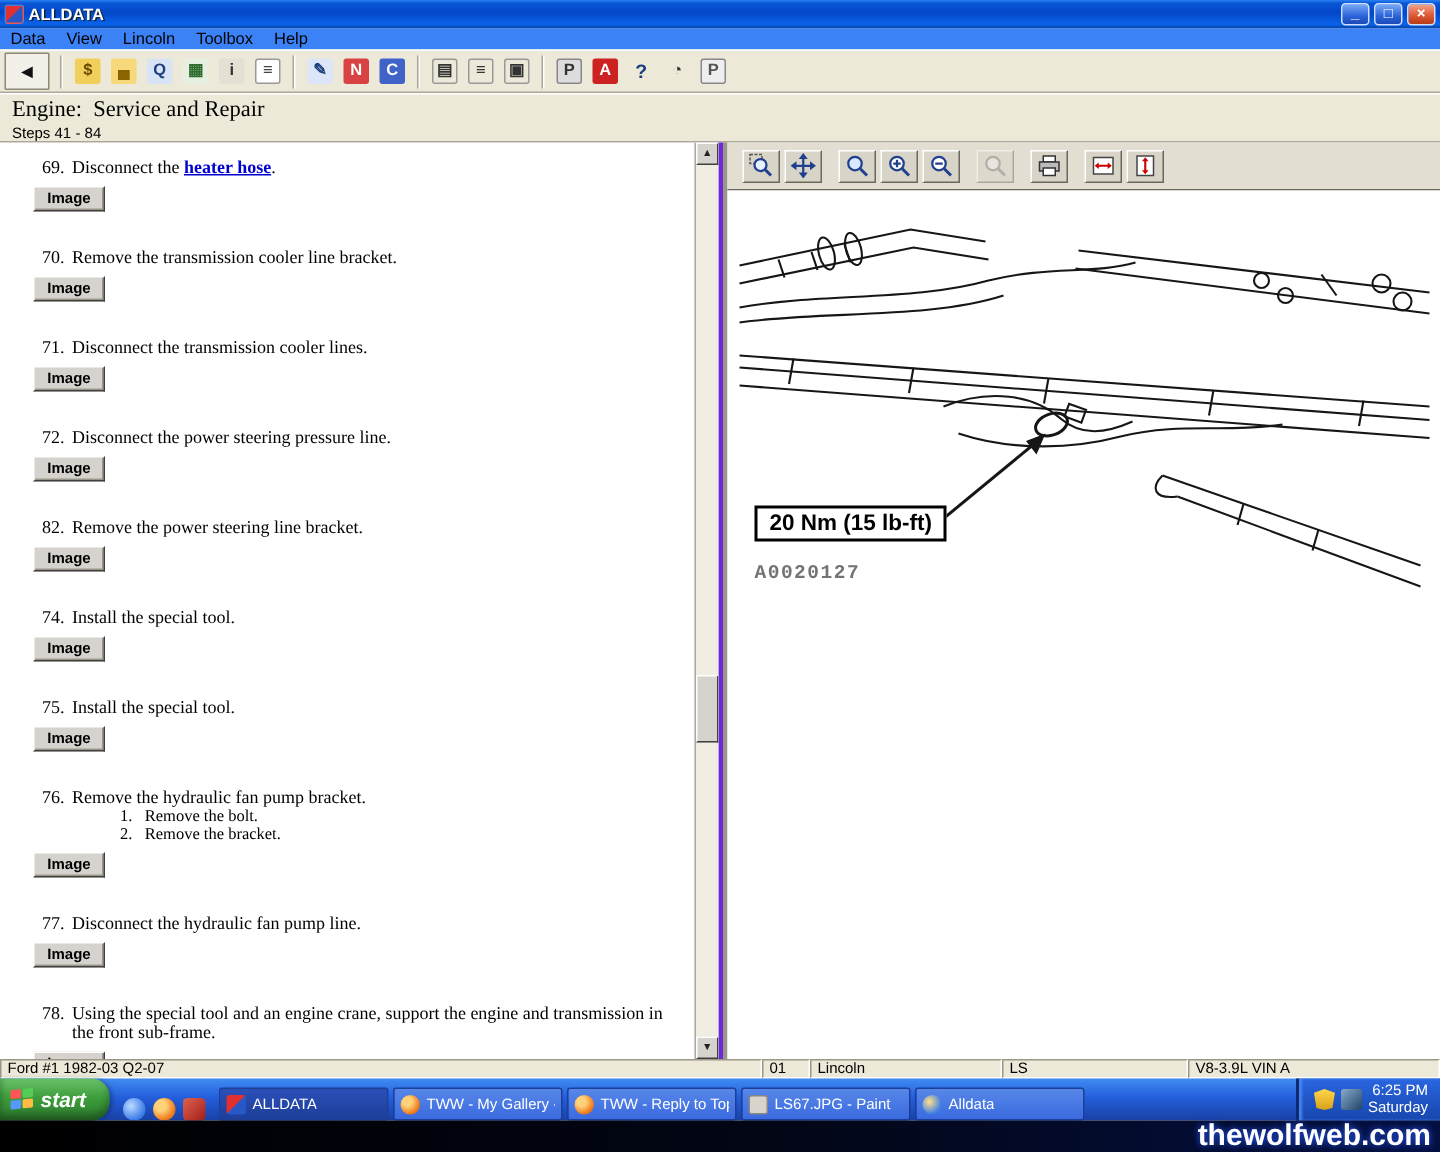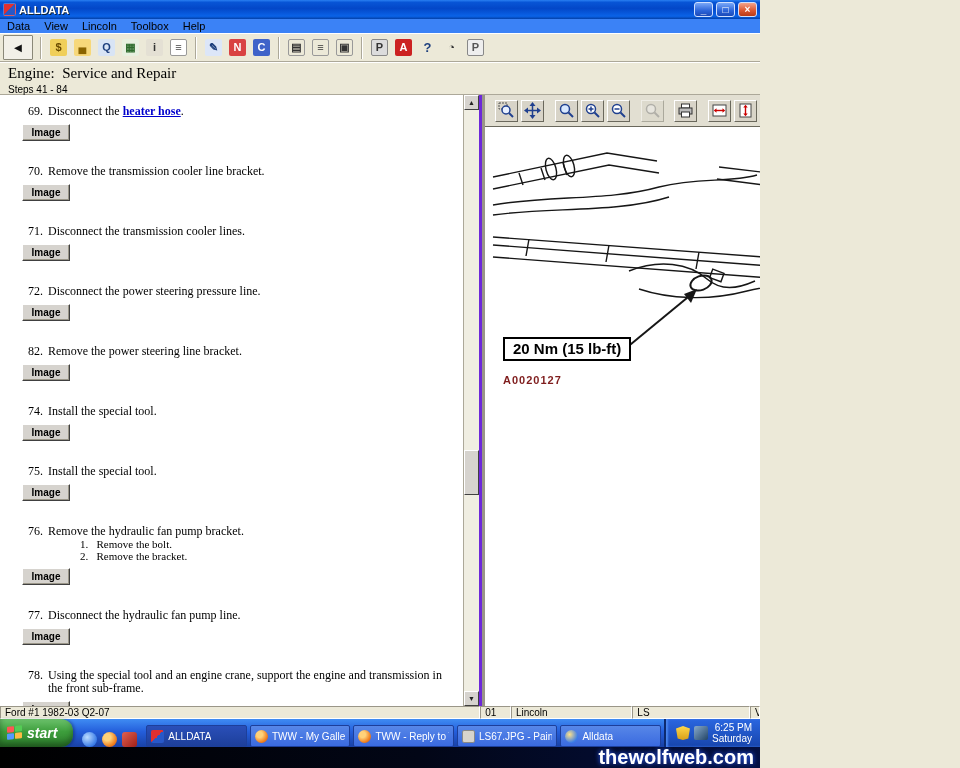--- a/index.html
+++ b/index.html
@@ -1,20 +1,20 @@
 <!DOCTYPE html>
 <html><head>
 <meta charset="utf-8">
 <style>
   * { box-sizing: border-box; margin: 0; padding: 0; }
   html,body { width: 960px; height: 768px; overflow: hidden; }
   body { font-family: "Liberation Sans", sans-serif; background: #ece9d8; }
   button { appearance: none; border: none; background: none; font-family: inherit; cursor: default; padding: 0; }
 
-  .screen { position: relative; width: 760px; height: 768px; overflow: hidden; background: #ece9d8; padding-left: 39px; }
+  .screen { position: relative; width: 960px; height: 768px; overflow: hidden; background: #ece9d8; padding-left: 39px; }
 
   
   .titlebar { position: absolute; top:0; left:0; right:0; height:19px;
     background: linear-gradient(180deg,#2a80f2 0%,#0855d6 12%,#0347c8 45%,#0a63e8 85%,#0340a8 100%);
     display:flex; align-items:center; padding:0 3px; gap:3px; }
   .app-icon { width:13px; height:13px; border-radius:2px; flex:none;
     background: linear-gradient(135deg,#e03030 0 50%,#2858c8 50% 100%); border:1px solid #fff3; }
   .title-text { flex:1; color:#fff; font-size:11px; font-weight:bold; text-shadow:1px 1px 0 #123; }
   .win-btn { width:19px; height:15px; border-radius:3px; border:1px solid #cfe0ff; color:#fff; font-size:10px;
     font-weight:bold; line-height:12px; text-align:center;
@@ -86,21 +86,21 @@
   .img-toolbar { height:32px; background:#e2dfd2; border-bottom:1px solid #6a685c; display:flex; align-items:center;
     padding-left:10px; }
   .itb-btn { width:25px; height:22px; background:#d8d4c8; border:1px solid; border-color:#fff #6a685c #6a685c #fff;
     display:flex; align-items:center; justify-content:center; margin-right:3px; }
   .itb-btn.disabled { opacity:.45; }
   .itb-sep { width:8px; }
   .drawing { position:absolute; top:32px; left:0; right:0; bottom:0; background:#fff; }
   .diagram { position:absolute; top:4px; left:4px; }
   .torque-label { position:absolute; left:18px; top:210px; border:2px solid #000; background:#fff;
     padding:1px 8px 2px; font-weight:bold; font-size:15px; color:#000; white-space:nowrap; }
-  .figure-id { position:absolute; left:18px; top:247px; font-weight:bold; font-size:11px; letter-spacing:1px; color:#7f1d1d; }
+  .figure-id { position:absolute; left:18px; top:247px; font-weight:bold; font-size:13px; letter-spacing:1px; color:#737373;font-family:Liberation Mono, monospace; }
 
   
   .statusbar { position:absolute; top:706px; left:0; right:0; height:13px; background:#ece9d8; display:flex; font-size:10px;justify-content:center; }
   .sb-seg { border:1px solid; border-color:#9a9688 #fff #fff #9a9688; padding:0 4px; line-height:11px;
     white-space:nowrap; overflow:hidden; color:#000; }
   .s1 { width:508px; } .s2 { width:32px; } .s3 { width:128px; } .s4 { width:124px; } .s5 { flex:1; }
 
   
   .taskbar { position:absolute; top:719px; left:0; right:0; height:28px;
     background: linear-gradient(180deg,#3f8cf3,#245edb 45%,#1941a5); display:flex; align-items:flex-end; }

